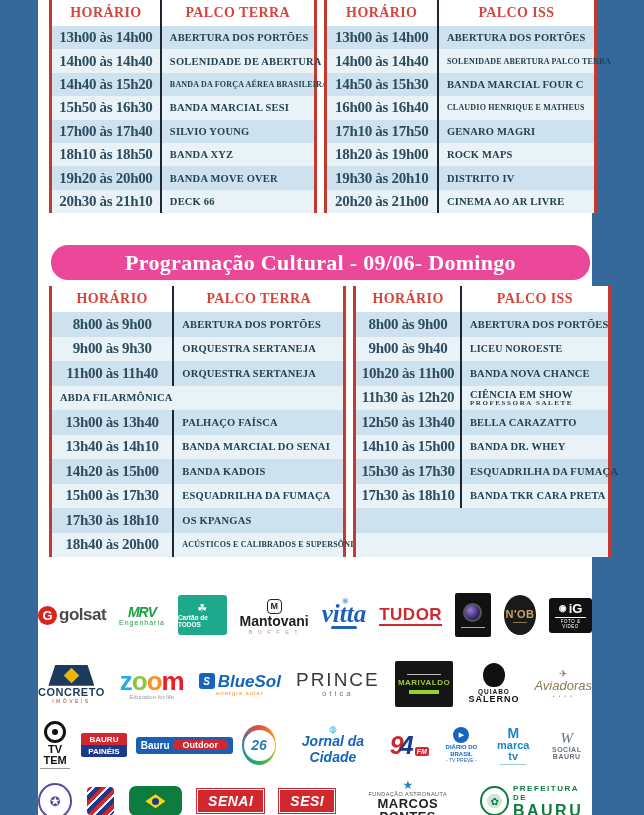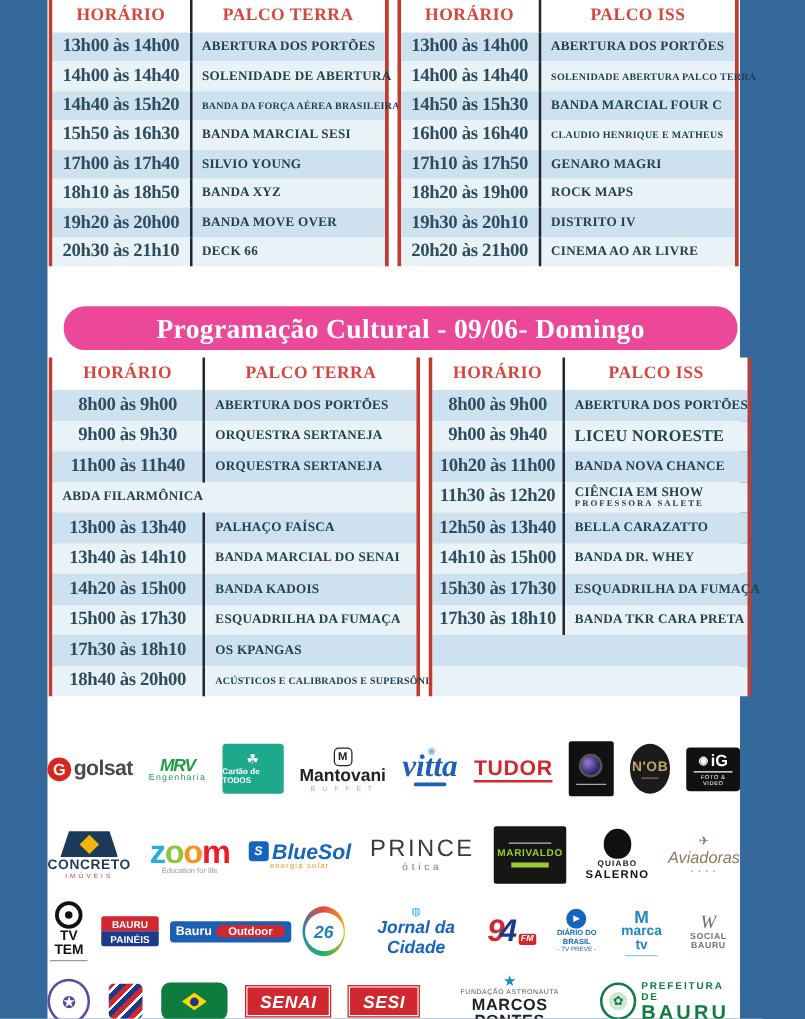--- a/index.html
+++ b/index.html
@@ -3,37 +3,37 @@
 <meta charset="utf-8">
 <style>
   html,body{margin:0;padding:0;}
   body{
     width:644px;height:815px;overflow:hidden;position:relative;
     background:#35689B;font-family:"Liberation Serif",serif;
   }
   .card{position:absolute;left:38px;top:0;width:554px;height:815px;background:#ffffff;}
 
   
-  .tables{display:flex;gap:7px;padding:0 1px;}
+  .tables{display:flex;gap:7px;padding:0 11px;}
   .tbl{flex:1;border-left:3px solid #c23b30;border-right:3px solid #c23b30;}
   .thead{display:flex;height:26px;align-items:center;background:#ffffff;}
   .th{color:#d8453b;font-weight:bold;font-size:14px;letter-spacing:.4px;text-align:center;}
   .c1{width:42%;flex:none;border-right:2px solid #1c2733;box-sizing:border-box;height:100%;
       display:flex;align-items:center;justify-content:center;}
   .c2{width:58%;flex:none;box-sizing:border-box;height:100%;
       display:flex;flex-direction:column;align-items:flex-start;justify-content:center;padding-left:8px;}
   .thead .c2{align-items:center;padding-left:0;}
   .row{display:flex;height:23.4px;align-items:flex-end;}
   .sec2 .row{height:24.5px;}
   .stripe{background:#cde2ee;}
   .light{background:#e8f2f7;}
   .time{font-size:15px;font-weight:bold;color:#2e4d5f;letter-spacing:-.3px;white-space:nowrap;}
   .event{font-size:10.5px;font-weight:bold;color:#24414f;letter-spacing:.2px;white-space:nowrap;}
   .event.sm{font-size:8px;}
-  .event.md{font-size:13px;}
+  .event.md{font-size:10px;}
   .subline{font-size:7px;font-weight:bold;color:#24414f;letter-spacing:1.6px;margin-top:-1px;}
   .row.empty .c1{border-right:none;}
 
   
   .banner{margin:32px 2px 6px 13px;height:35px;background:#ec4899;border-radius:17px;
     display:flex;align-items:center;justify-content:center;color:#fff;
     font-size:22px;font-weight:bold;letter-spacing:.3px;}
 
   
   .sponsors{padding-top:30px;}

